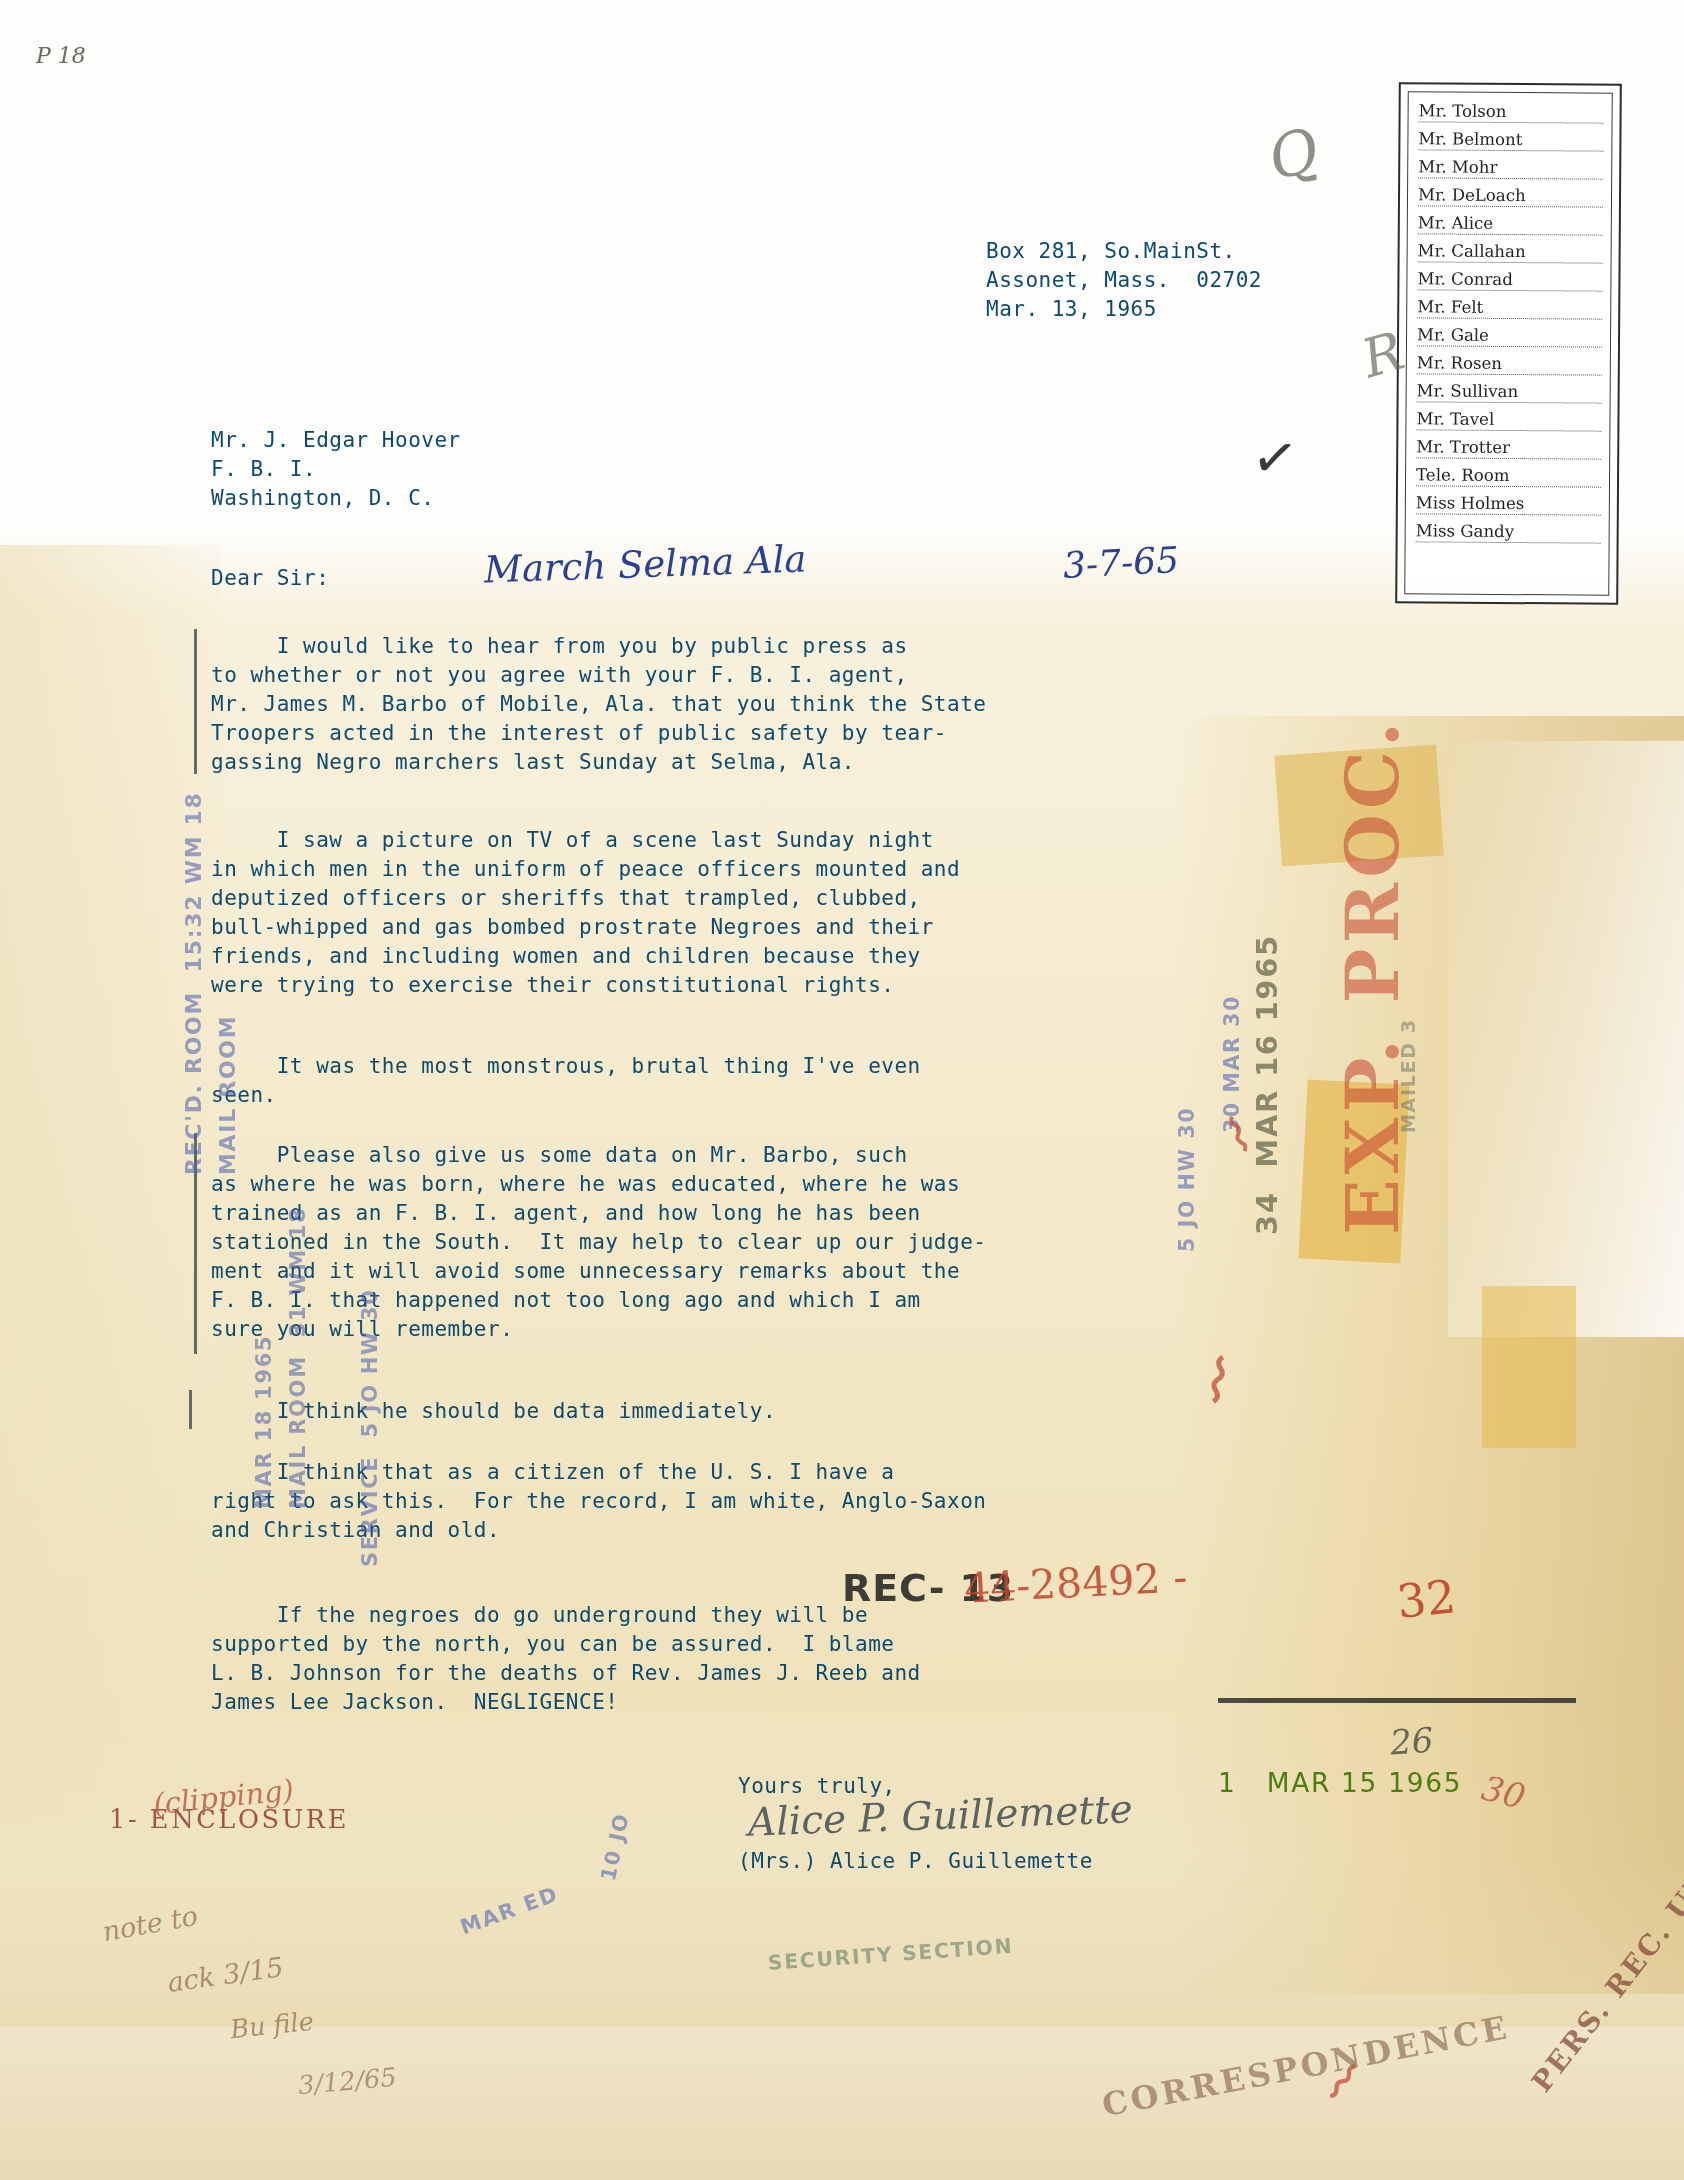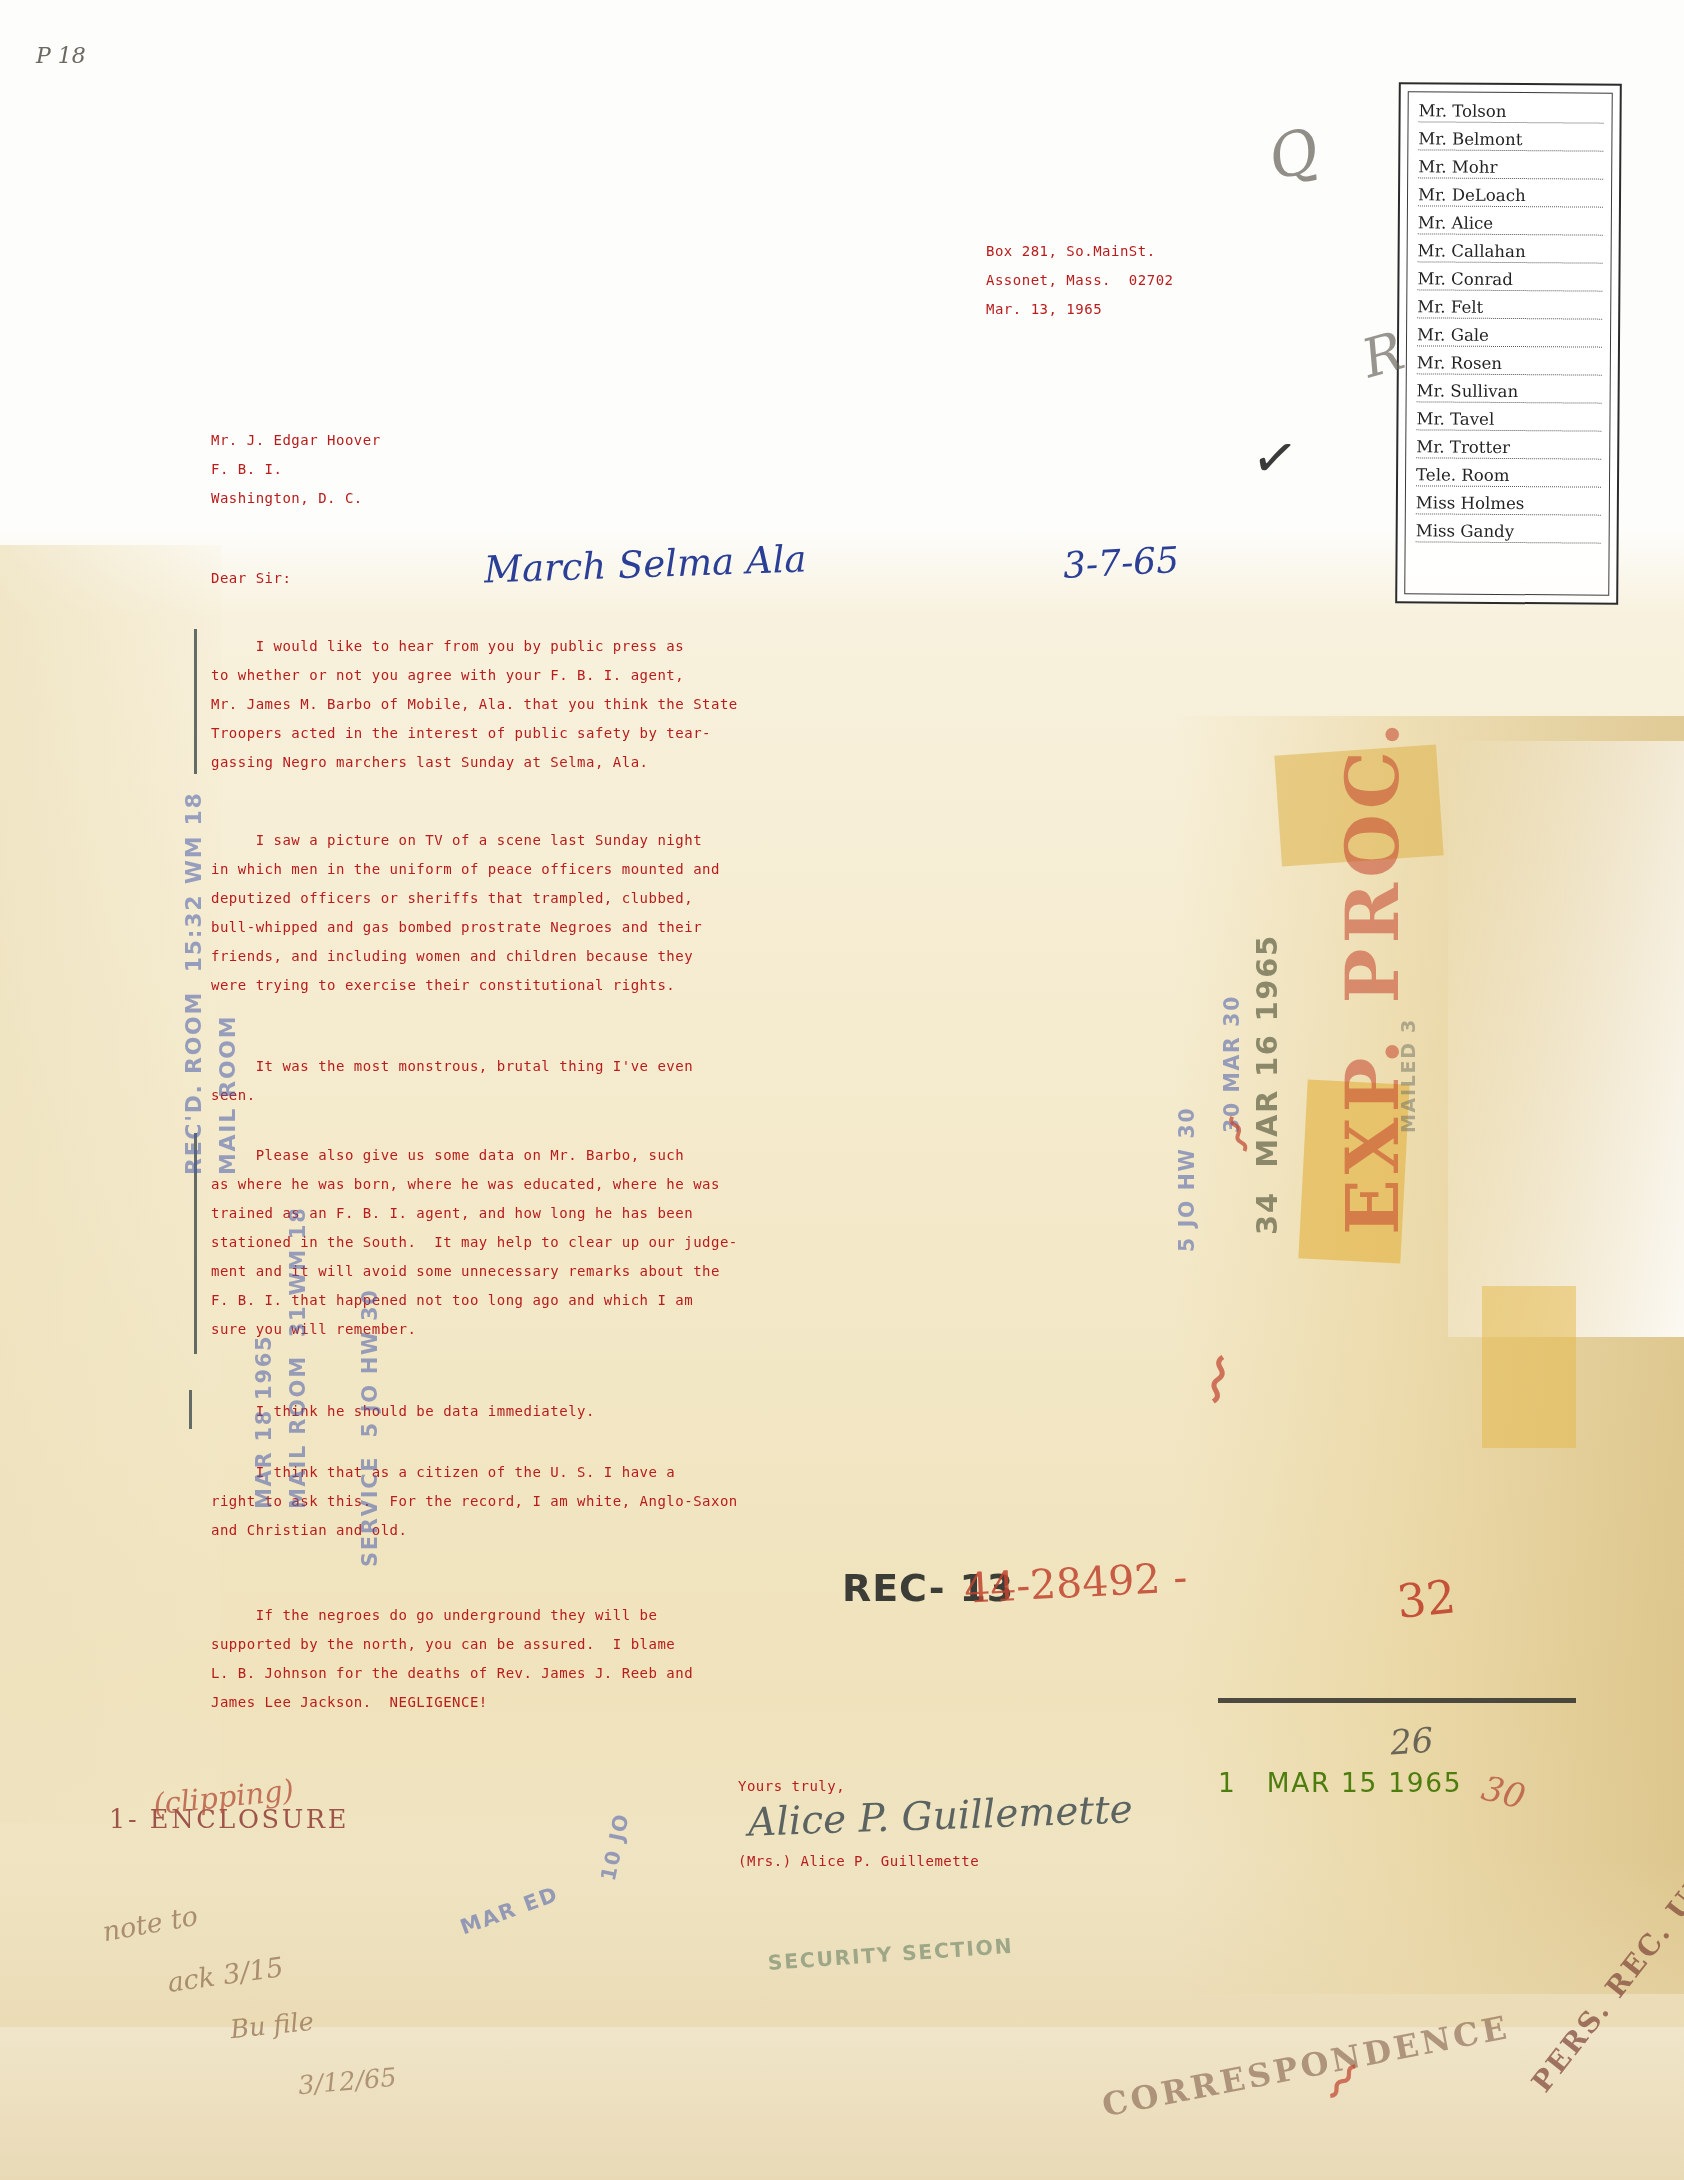--- a/index.html
+++ b/index.html
@@ -105,22 +105,22 @@
     position: absolute;
     left: 0; right: 3.4px; bottom: 6px;
     border-bottom: 0.9px dotted #555;
     z-index: 1;
   }
 
   
   .typed {
     position: absolute;
     font-family: "DejaVu Sans Mono", monospace;
-    color: #b91c1c;
-    font-size: 14px;
+    color: #0c4a6e;
+    font-size: 21px;
     letter-spacing: 0.5px;
     line-height: 29px;
     white-space: pre;
   }
 
   #addr-block { left: 986px; top: 237px; }
   #inside-addr { left: 211px; top: 426px; }
   #salutation { left: 211px; top: 564px; }
 
   .para { position: absolute; left: 211px; white-space: pre; }

